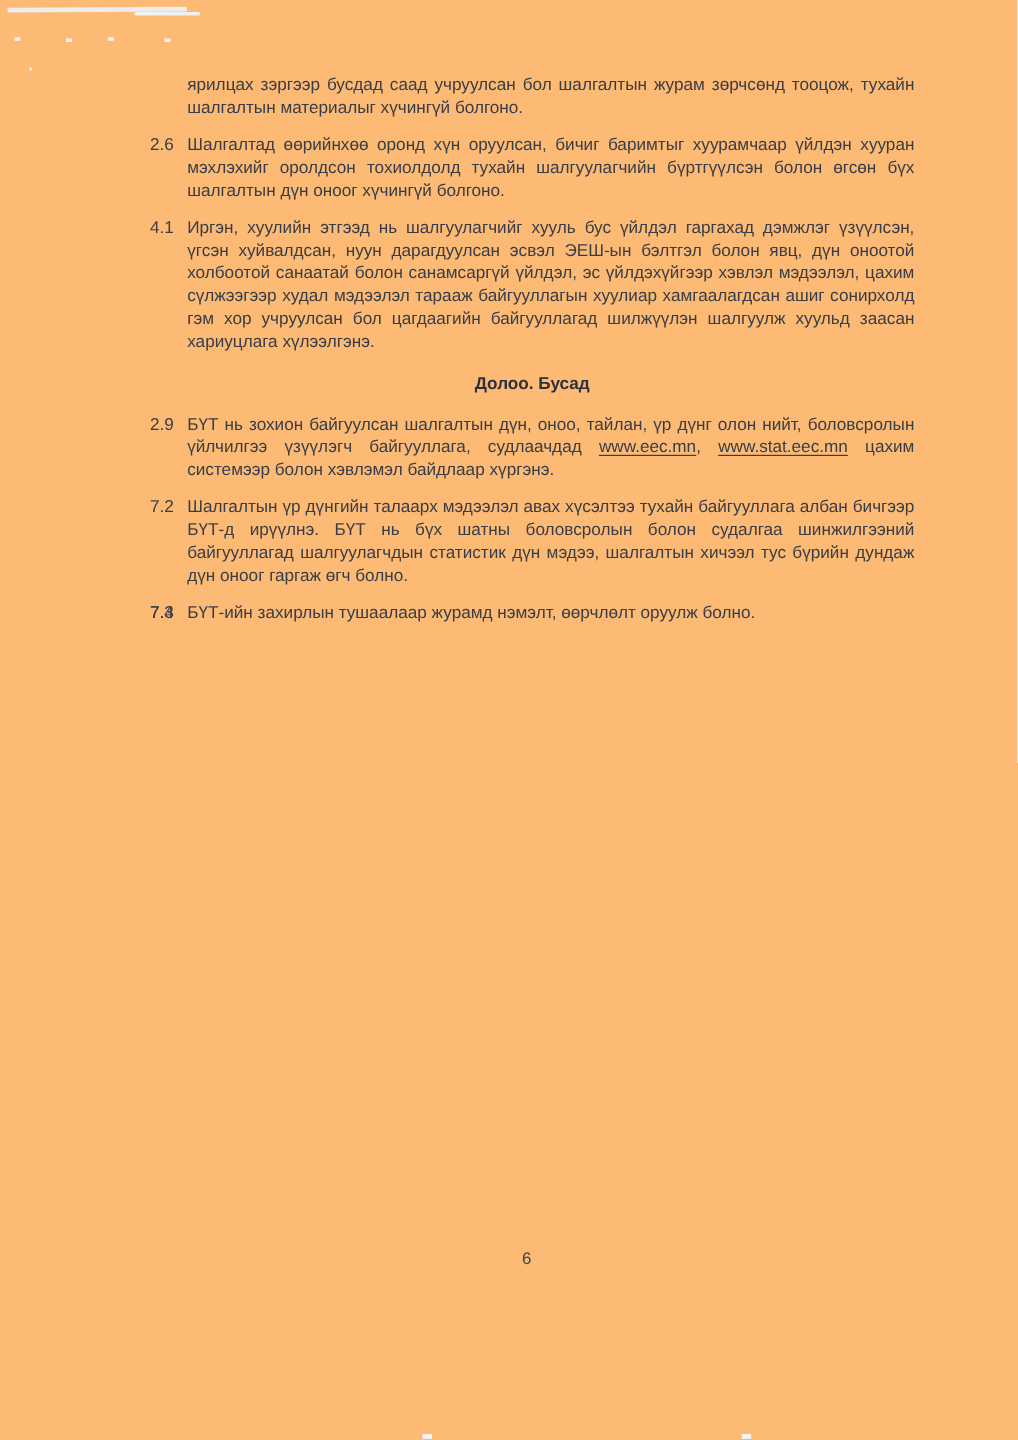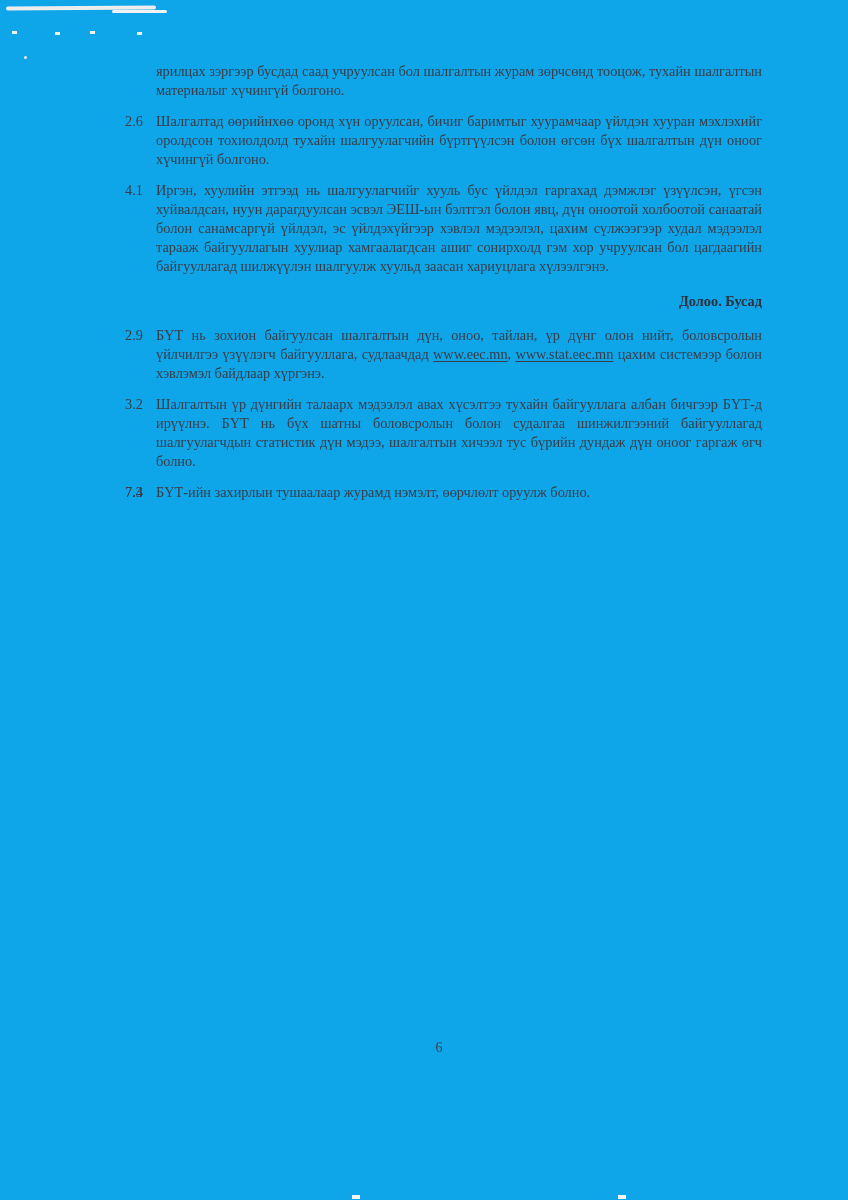--- a/index.html
+++ b/index.html
@@ -4,23 +4,23 @@
 <style>
   html, body {
     margin: 0;
     padding: 0;
     background: #ffffff;
   }
   .page {
     position: relative;
     width: 848px;
     height: 1200px;
-    background: #0ea5e9;
+    background: #fdba74;
     overflow: hidden;
-    font-family: Liberation Serif, serif;
+    font-family: Liberation Sans, sans-serif;
     color: #383d47;
   }
   .content {
     position: absolute;
     left: 125px;
     top: 62px;
     width: 637px;
     font-size: 14.3px;
     line-height: 19px;
   }
@@ -34,21 +34,21 @@
     position: absolute;
     left: 0;
     top: 0;
     white-space: nowrap;
   }
   .heading {
     font-size: 14.3px;
     font-weight: bold;
     color: #2c313c;
     margin: 16px 0 15px 0;
-    text-align: right;
+    text-align: center;
   }
   .link {
     text-decoration: underline;
     text-underline-offset: 2px;
   }
   .page-number {
     position: absolute;
     top: 1040px;
     left: 0;
     width: 100%;
@@ -104,21 +104,21 @@
 
 
     <h2 class="heading">Долоо. Бусад</h2>
 
     <div class="para">
       <span class="num">2.9</span>
       <span class="ptext"><span>БҮТ нь зохион байгуулсан шалгалтын дүн, оноо, тайлан, үр дүнг олон нийт, боловсролын үйлчилгээ үзүүлэгч байгууллага, судлаачдад </span><span class="link">www.eec.mn</span><span>, </span><span class="link">www.stat.eec.mn</span><span> цахим системээр болон хэвлэмэл байдлаар хүргэнэ.</span></span>
     </div>
 
     <div class="para">
-      <span class="num">3.2</span>
+      <span class="num">7.2</span>
       <span class="ptext">Шалгалтын үр дүнгийн талаарх мэдээлэл авах хүсэлтээ тухайн байгууллага албан бичгээр БҮТ-д ирүүлнэ. БҮТ нь бүх шатны боловсролын болон судалгаа шинжилгээний байгууллагад шалгуулагчдын статистик дүн мэдээ, шалгалтын хичээл тус бүрийн дундаж дүн оноог гаргаж өгч болно.</span>
     </div>
 
     <div class="para">
       <span class="num">7.3</span>
     </div>
 
     <div class="para">
       <span class="num">7.4</span>
       <span class="ptext">БҮТ-ийн захирлын тушаалаар журамд нэмэлт, өөрчлөлт оруулж болно.</span>

